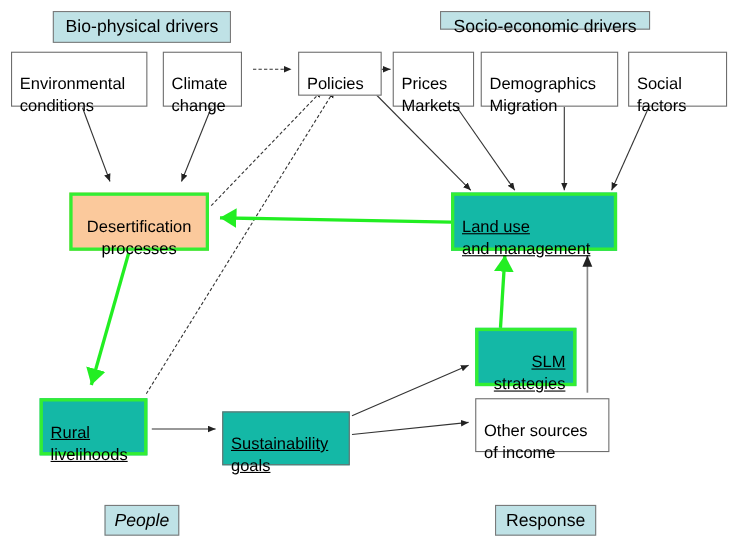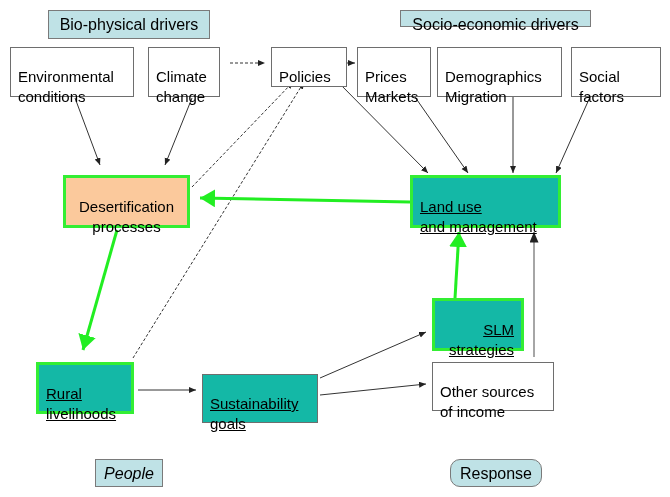--- a/index.html
+++ b/index.html
@@ -44,21 +44,21 @@
   <line x1="534" y1="357" x2="534" y2="232" stroke="#888" stroke-width="1.5" marker-end="url(#ab)"></line>
 
   <line x1="410" y1="202" x2="200" y2="198" stroke="#22ee22" stroke-width="3" marker-end="url(#ag)"></line>
   <line x1="117" y1="230" x2="83" y2="350" stroke="#22ee22" stroke-width="3" marker-end="url(#ag)"></line>
   <line x1="455" y1="298" x2="459" y2="232" stroke="#22ee22" stroke-width="3" marker-end="url(#ag)"></line>
 </svg>
 
 <div class="box hdr" style="left:48px;top:10px;width:162px;height:29px;">Bio-physical drivers</div>
 <div class="box hdr" style="left:400px;top:10px;width:191px;height:17px;">Socio-economic drivers</div>
 <div class="box hdr" style="left:95px;top:459px;width:68px;height:28px;font-style:italic;">People</div>
-<div class="box hdr" style="left:450px;top:459px;width:92px;height:28px;border-radius:10px;">Response</div>
+<div class="box hdr" style="left:450px;top:459px;width:92px;height:28px;">Response</div>
 
 <div class="box" style="left:10px;top:47px;width:124px;height:50px;">
   <span class="line-txt">Environmental</span>
   <span class="line-txt">conditions</span>
 </div>
 <div class="box" style="left:148px;top:47px;width:72px;height:50px;">
   <span class="line-txt">Climate</span>
   <span class="line-txt">change</span>
 </div>
 <div class="box" style="left:271px;top:47px;width:76px;height:29px;">

